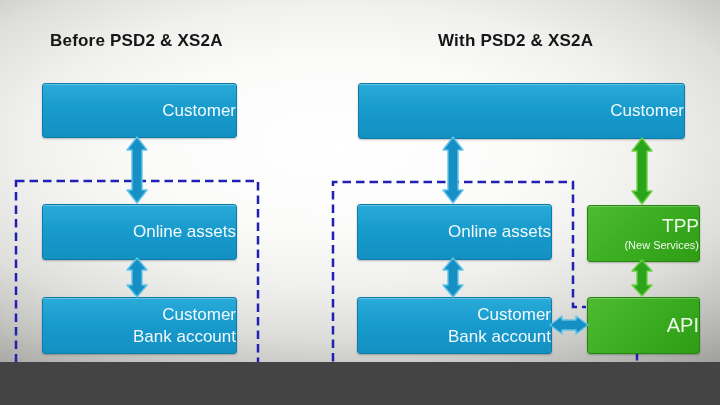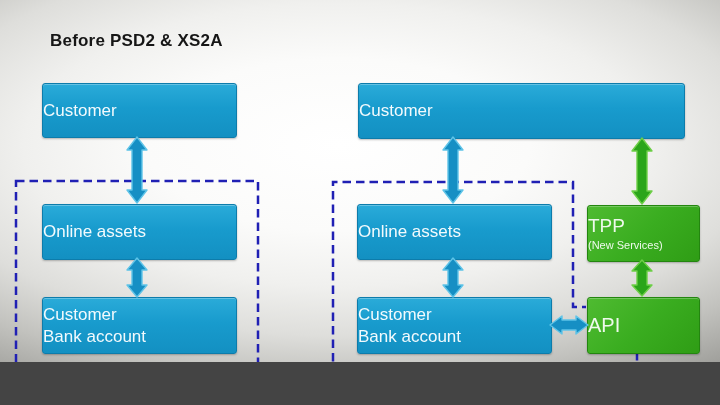--- a/index.html
+++ b/index.html
@@ -18,21 +18,21 @@
     color:#161616;
     font-size:17px;
     font-weight:700;
     letter-spacing:.2px;
     white-space:nowrap;
   }
   .box{
     position:absolute;
     display:flex;
     flex-direction:column;
-    align-items:flex-start;
+    align-items:flex-end;
     justify-content:center;
     text-align:center;
     border-radius:3px;
     color:#f2fafd;
     line-height:1.25;
   }
   .box-blue{
     background:linear-gradient(180deg,#2aabd9 0%,#189bcd 45%,#1390c2 100%);
     border:1px solid #0d7cab;
     box-shadow:inset 0 1px 0 rgba(255,255,255,.28), 0 1px 2px rgba(0,0,0,.25);
@@ -54,20 +54,21 @@
 
 <div class="stage">
 
   <svg class="overlay" width="720" height="405" viewBox="0 0 720 405">
     <path d="M16,181 H258 V374 H16 Z" fill="none" stroke="#2020b4" stroke-width="2.5" stroke-dasharray="8.5 5"></path>
     <path d="M333,375 L333,182 L573,182 L573,307 L586,307" fill="none" stroke="#2020b4" stroke-width="2.5" stroke-dasharray="8.5 5"></path>
     <path d="M637,352 L637,375 L333,375" fill="none" stroke="#2020b4" stroke-width="2.5" stroke-dasharray="8.5 5"></path>
   </svg>
 
   <div class="title" style="left:50px;top:31px;">Before PSD2 &amp; XS2A</div>
+  <div class="title" style="left:438px;top:31px;">With PSD2 &amp; XS2A</div>
 
   <div class="box box-blue" style="left:42px;top:83px;width:193px;height:53px;">
     <span class="lbl-main">Customer</span>
   </div>
   <div class="box box-blue" style="left:42px;top:204px;width:193px;height:54px;">
     <span class="lbl-main">Online assets</span>
   </div>
   <div class="box box-blue" style="left:42px;top:297px;width:193px;height:55px;">
     <span class="lbl-main">Customer</span>
     <span class="lbl-main">Bank account</span>

